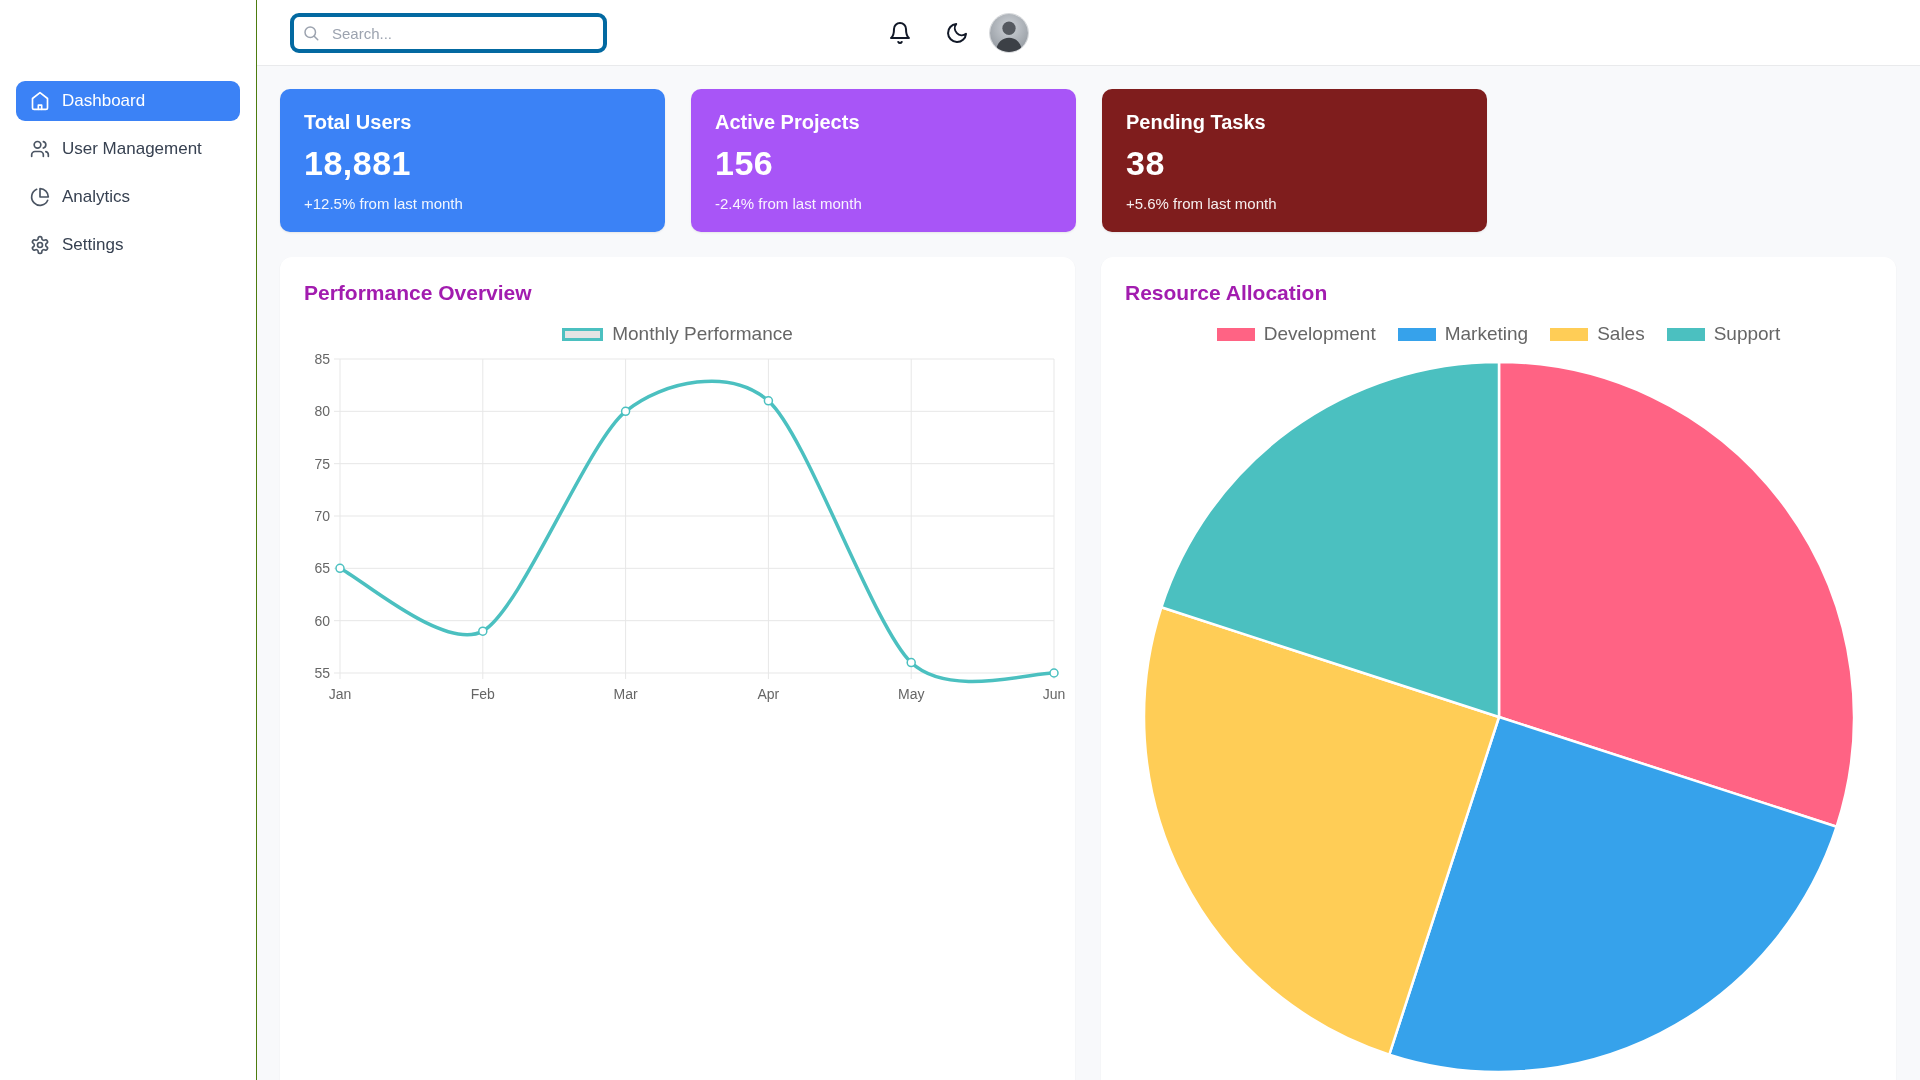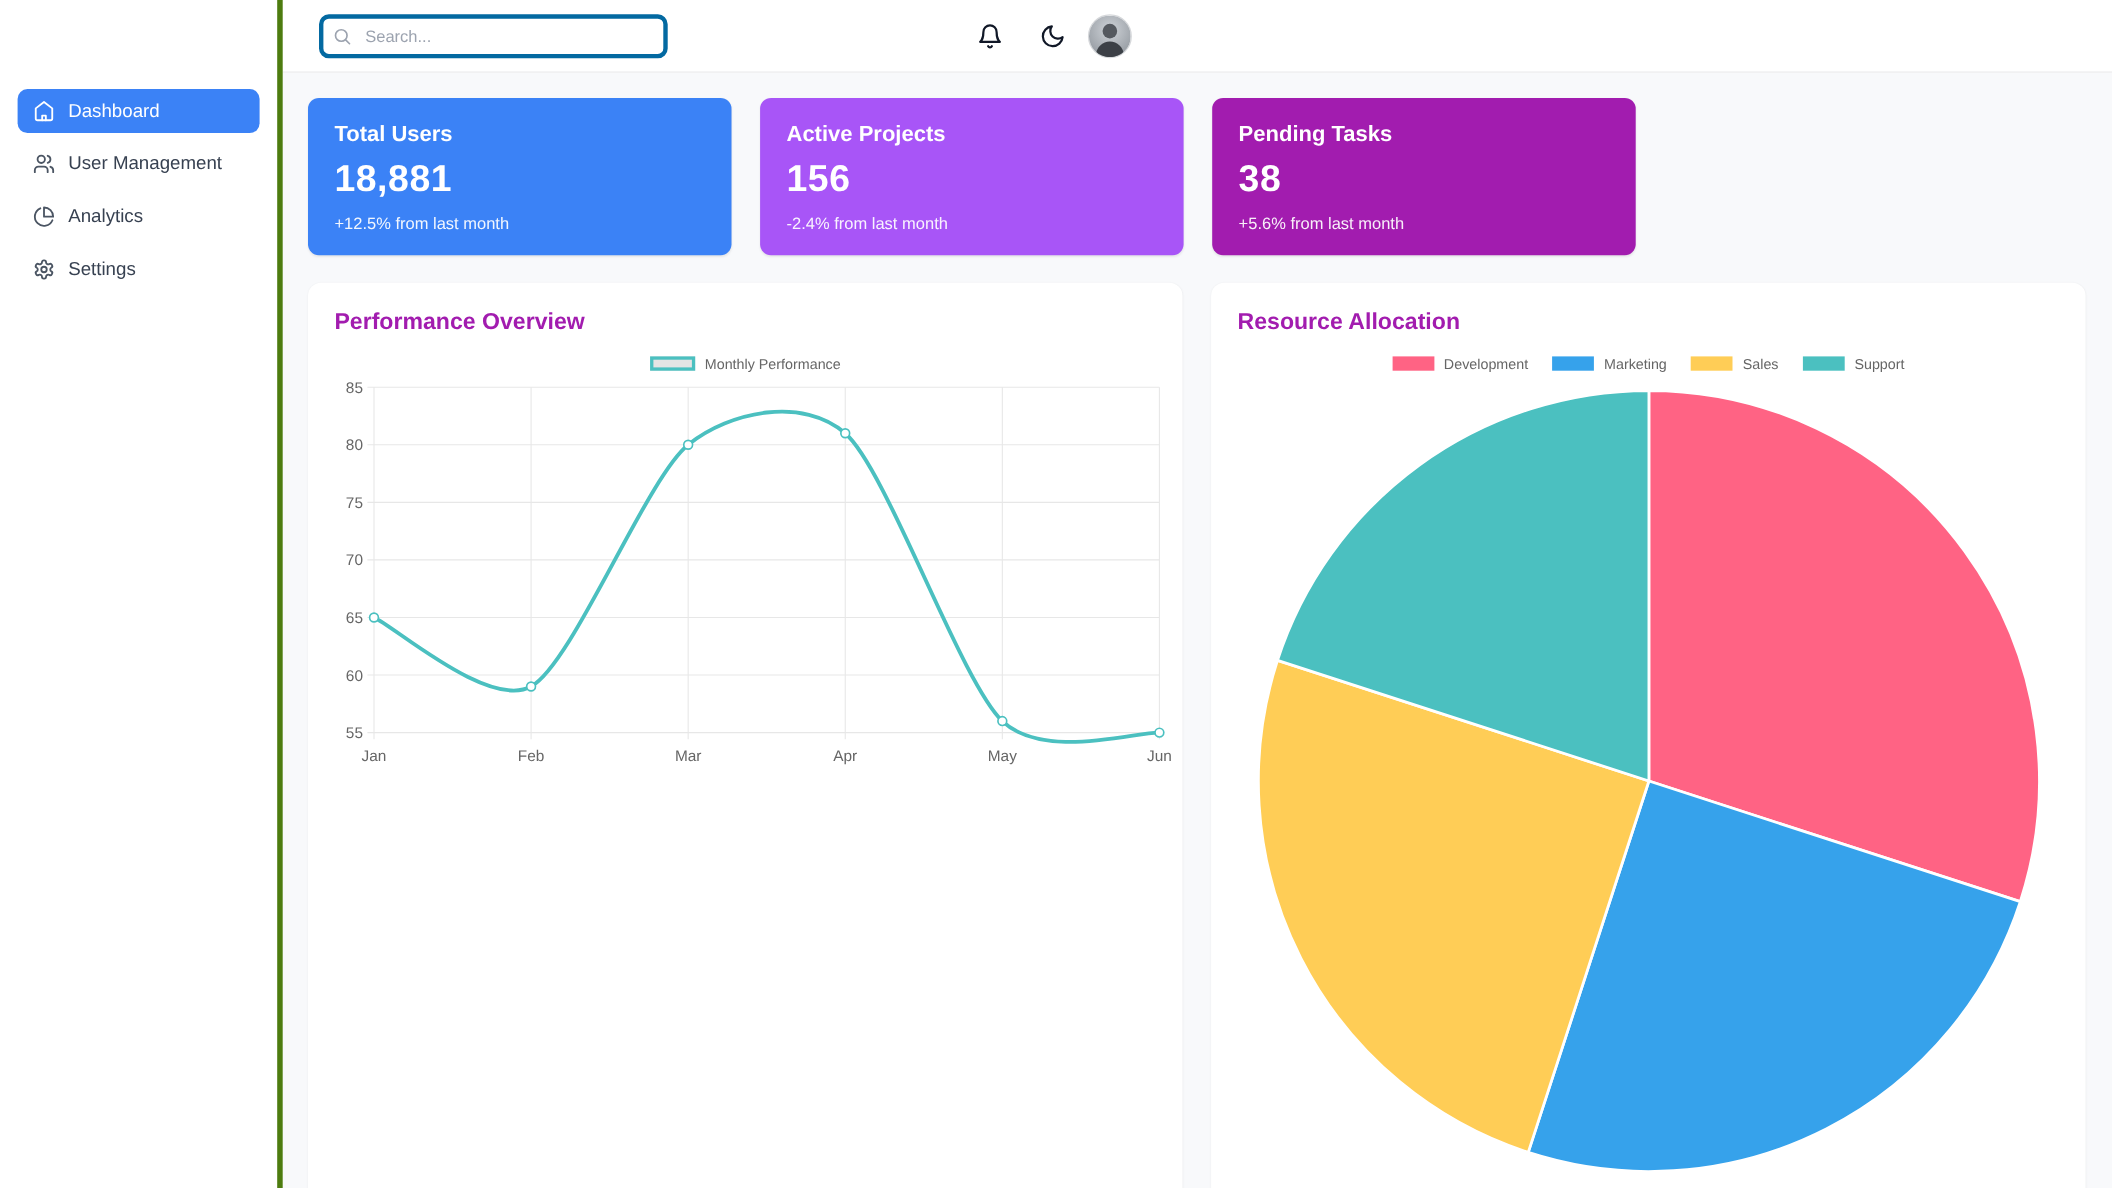--- a/index.html
+++ b/index.html
@@ -1,21 +1,21 @@
 <!DOCTYPE html>
 <html><head>
 <meta charset="utf-8">
 <style>
   * { margin:0; padding:0; box-sizing:border-box; }
   html,body { width:1920px; height:1080px; overflow:hidden;
     font-family:"Liberation Sans","DejaVu Sans",sans-serif; background:#f8f9fb; }
 
   
   .sidebar { position:absolute; left:0; top:0; width:257px; height:1080px;
-    background:#ffffff; border-right:5px solid #4d7c0f; z-index:5; padding:81px 16px 0 16px; }
+    background:#ffffff; border-right:1px solid #4d7c0f; z-index:5; padding:81px 16px 0 16px; }
   .nav-item { display:flex; align-items:center; gap:12px; height:40px; padding:0 14px;
     border-radius:9px; margin-bottom:8px; color:#374151; font-size:17px; cursor:pointer; }
   .nav-item svg { width:20px; height:20px; stroke:#4b5563; flex:0 0 auto; }
   .nav-item.active { background:#3b82f6; color:#ffffff; }
   .nav-item.active svg { stroke:#ffffff; }
 
   
   .topbar { position:absolute; left:257px; top:0; width:1663px; height:66px;
     background:#ffffff; border-bottom:1px solid #e9eaec; z-index:4; }
   .search-wrap { position:absolute; left:33px; top:13px; width:317px; height:40px; }
@@ -39,21 +39,21 @@
   .stat-value { font-size:34px; font-weight:bold; margin-bottom:12px; letter-spacing:.5px; }
   .stat-delta { font-size:15px; opacity:.93; }
 
   .charts-row { display:flex; gap:26px; margin-top:25px; }
   .panel { background:#ffffff; border-radius:12px; box-shadow:0 1px 2px rgba(0,0,0,.06);
     width:795px; height:940px; padding:24px; }
   .panel-title { font-size:21px; font-weight:bold; color:#a21caf; }
 
   .line-legend { display:flex; justify-content:center; align-items:center; gap:9px; margin-top:18px; }
   .line-legend-box { width:41px; height:13px; background:#e4e4e4; border:3px solid #4bc0c0; }
-  .legend-label { font-size:13px; color:#666666;text-align:center; }
+  .legend-label { font-size:19px; color:#666666;text-align:center; }
 
   .pie-legend { display:flex; justify-content:center; align-items:center; gap:22px; margin-top:18px; }
   .pie-legend-item { display:flex; align-items:center; gap:9px; }
   .pie-legend-box { width:38px; height:13px; }
   #pie-svg { display:block; margin:14px auto 0 auto; }
   #line-svg { display:block; margin-top:6px; }
 </style>
 </head>
 <body>
 
@@ -130,21 +130,21 @@
     <div class="stat-card" style="background: rgb(59, 130, 246);">
       <div class="stat-title">Total Users</div>
       <div class="stat-value">18,881</div>
       <div class="stat-delta">+12.5% from last month</div>
     </div>
     <div class="stat-card" style="background: rgb(168, 85, 247);">
       <div class="stat-title">Active Projects</div>
       <div class="stat-value">156</div>
       <div class="stat-delta">-2.4% from last month</div>
     </div>
-    <div class="stat-card" style="background: #a21caf;">
+    <div class="stat-card" style="background: #7f1d1d;">
       <div class="stat-title">Pending Tasks</div>
       <div class="stat-value">38</div>
       <div class="stat-delta">+5.6% from last month</div>
     </div>
   </div>
 
   <div class="charts-row">
 
     <section class="panel">
       <h2 class="panel-title">Performance Overview</h2>

